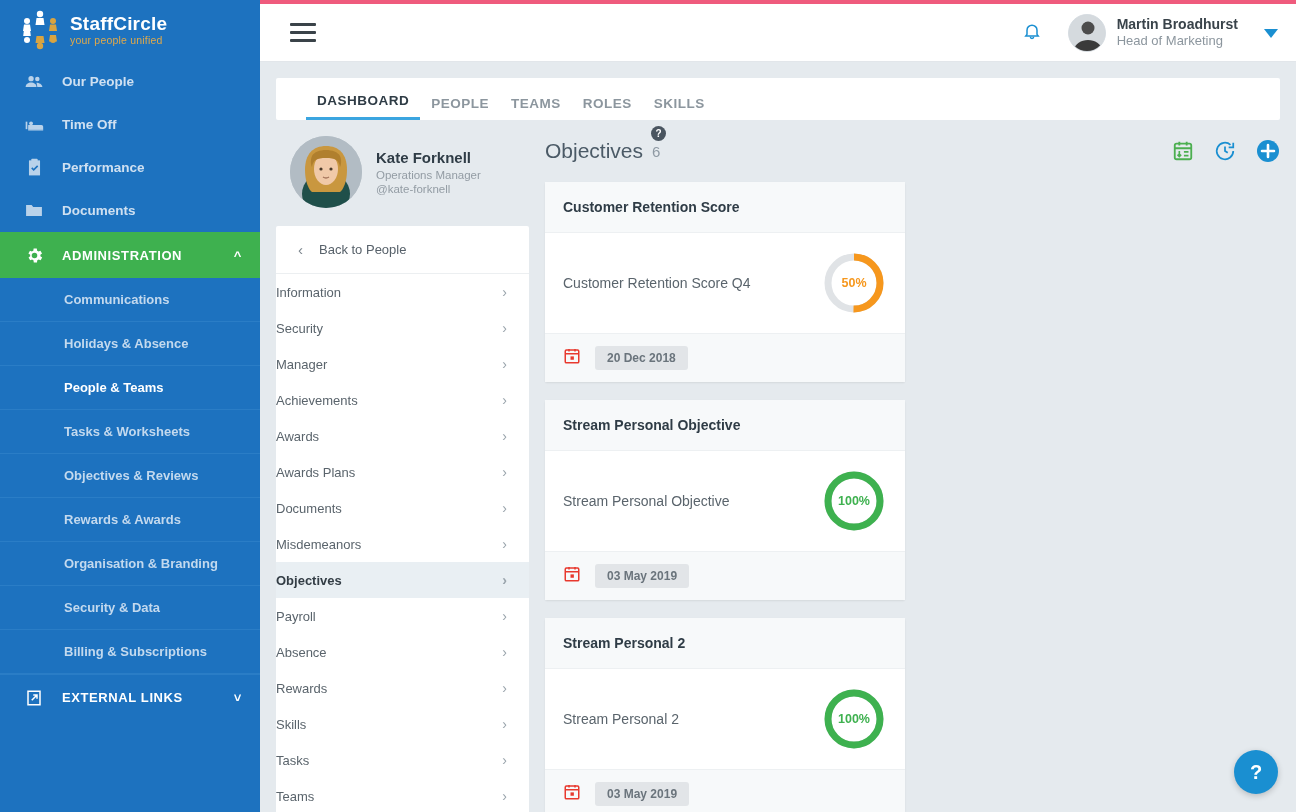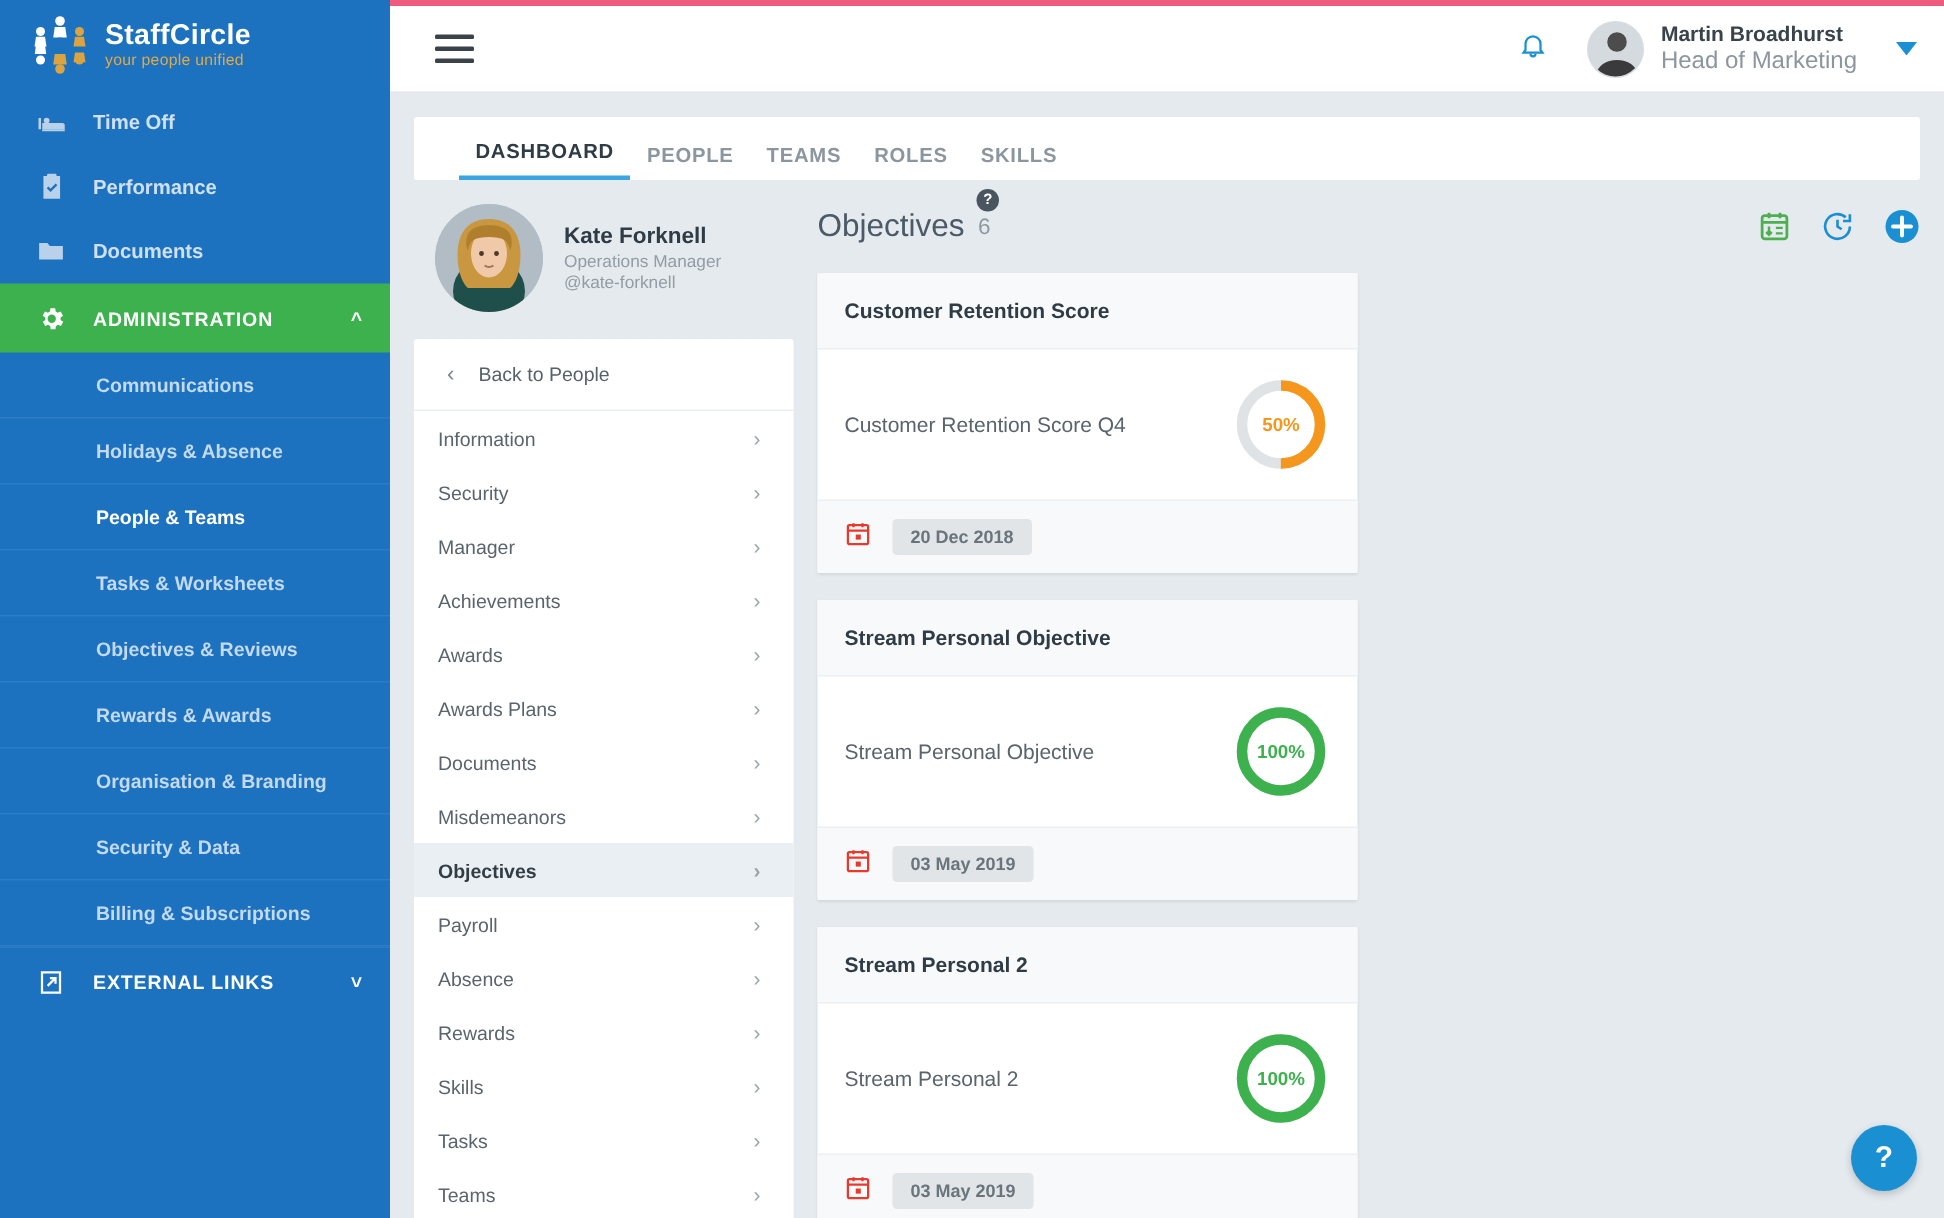--- a/index.html
+++ b/index.html
@@ -74,21 +74,21 @@
   }
   .hamburger span:last-child { margin-bottom: 0; }
   .header-right { margin-left: auto; display: flex; align-items: center; padding-right: 18px; }
   .bell { margin-right: 26px; cursor: pointer; }
   .avatar-hdr {
     width: 38px; height: 38px; border-radius: 50%; overflow: hidden;
     border: 1px solid #d7dde2; margin-right: 11px; position: relative;
     background: #cfd6dc;
   }
   .user-name { font-size: 14px; font-weight: bold; color: #39434a; line-height: 1.25; }
-  .user-role { font-size: 16px; color: #8c969e; line-height: 1.25; }
+  .user-role { font-size: 13px; color: #8c969e; line-height: 1.25; }
   .hdr-caret { margin-left: 26px; cursor: pointer; }
 
   
   .content {
     position: absolute; left: 260px; top: 62px; right: 0; bottom: 0;
     background: #e5eaee; overflow: hidden;
   }
   .tabbar {
     margin: 16px 16px 0 16px; background: #ffffff; height: 42px;
     display: flex; align-items: flex-end; padding-left: 30px;
@@ -117,21 +117,21 @@
   .profile-handle { font-size: 11.5px; color: #939ca4; margin-top: 2px; }
 
   .menu-card { background: #ffffff; border-radius: 2px; }
   .back-row {
     display: flex; align-items: center; height: 48px; padding-left: 22px;
     font-size: 13px; color: #57616a; border-bottom: 1px solid #eceff1;
     cursor: pointer;
   }
   .back-row .bchev { margin-right: 16px; color: #7b858d; font-size: 15px; }
   .menu-row {
-    display: flex; align-items: center; height: 36px; padding: 0 22px 0 16px;
+    display: flex; align-items: center; height: 36px; padding: 0 22px 0 0;
     font-size: 13px; color: #5a646c; cursor: pointer;
   }
   .menu-row .mchev { margin-left: auto; color: #9aa4ac; font-size: 14px; }
   .menu-row.active { background: #e9eff3; color: #333d45; font-weight: bold; }
 
   
   .rightcol { flex: 1 1 auto; padding-left: 16px; }
   .obj-head { display: flex; align-items: center; height: 62px; position: relative; }
   .obj-title { font-size: 21px; color: #4b5a66; }
   .obj-count { font-size: 15px; color: #8e99a3; margin-left: 9px; }
@@ -213,20 +213,31 @@
           <circle cx="24" cy="24" r="5" fill="#1d72bf"></circle>
         </svg>
       </div>
       <div class="brand-text">
         <span class="brand-name">StaffCircle</span>
         <span class="brand-tag">your people unified</span>
       </div>
     </div>
 
     <div id="nav-items">
+        <div class="nav-item">
+          <span class="ico">
+            <svg width="22" height="20" viewBox="0 0 24 24">
+              <circle cx="8.5" cy="8" r="3.2"></circle>
+              <circle cx="16" cy="8.5" r="2.7"></circle>
+              <path d="M2 18c0-3.6 3-5.5 6.5-5.5S15 14.4 15 18z"></path>
+              <path d="M15 12.8c3 .2 7 1.5 7 5.2h-6z"></path>
+            </svg>
+          </span>
+          <span>Our People</span>
+        </div>
         <div class="nav-item">
           <span class="ico">
             <svg width="22" height="20" viewBox="0 0 24 24">
               <path d="M2 8h2v9H2z"></path>
               <circle cx="8.5" cy="10" r="2.3"></circle>
               <path d="M12 12h9a2 2 0 0 1 2 2v3H5v-5z"></path>
               <path d="M5 17h18v1.6H5z"></path>
             </svg>
           </span>
           <span>Time Off</span>

